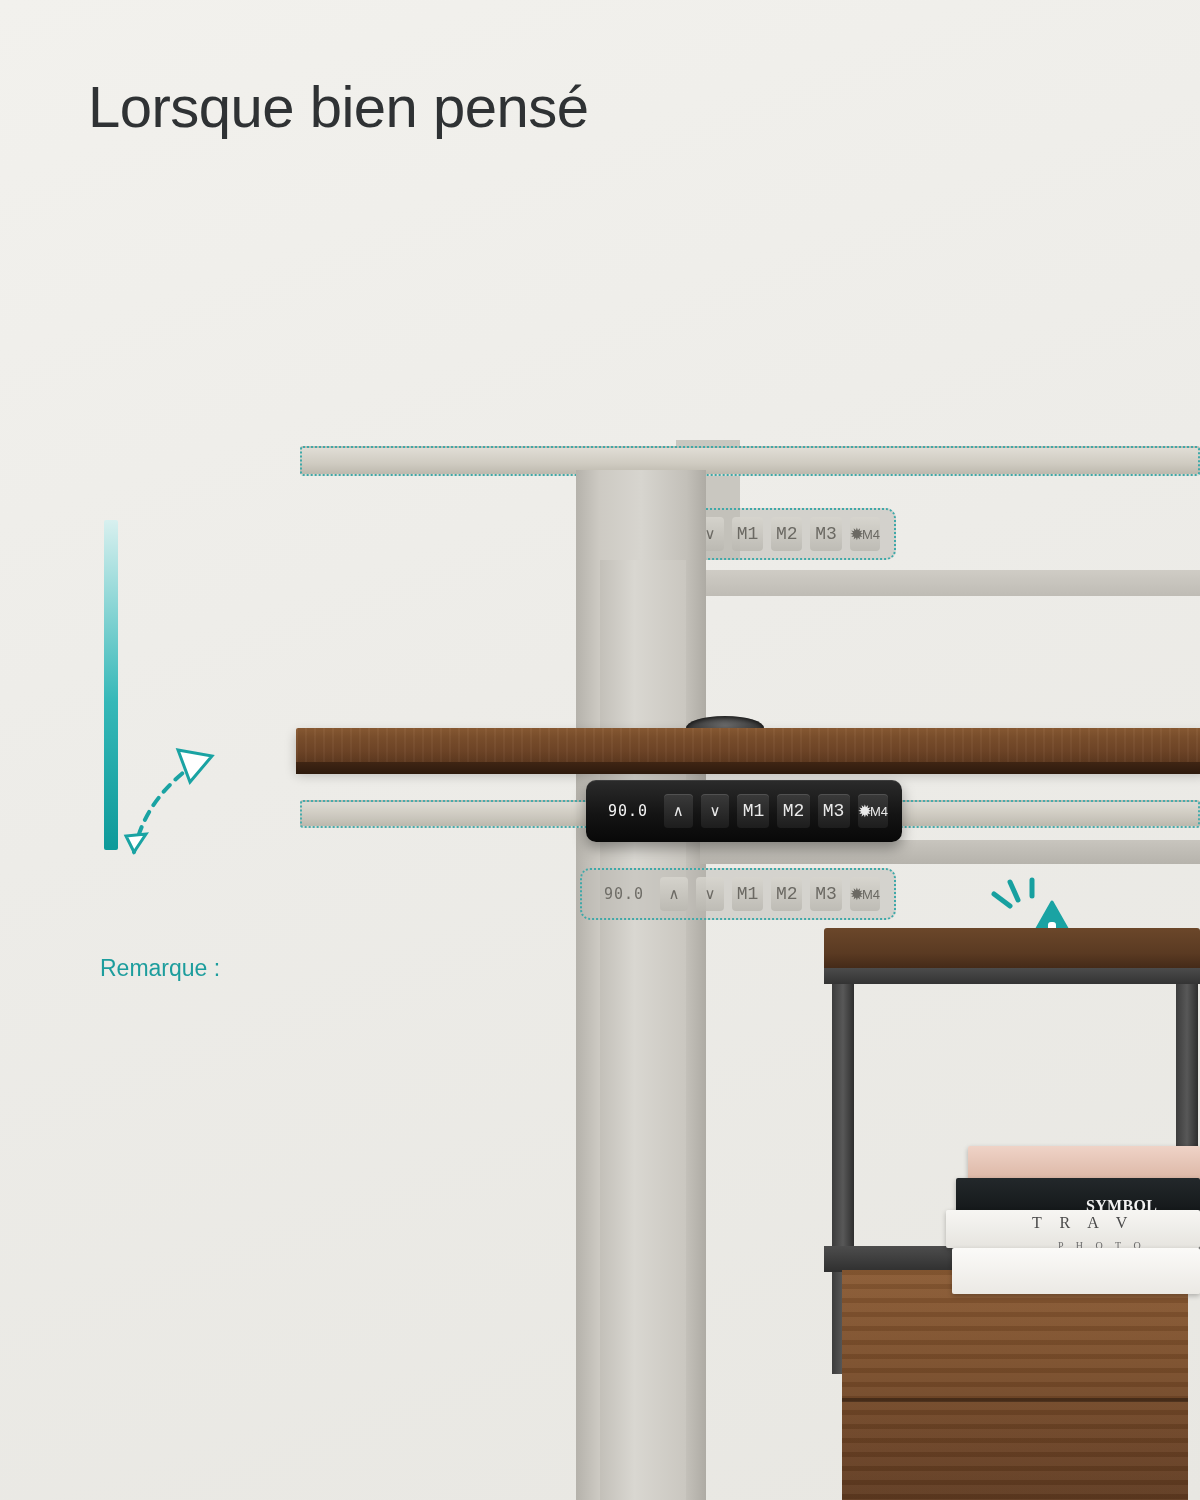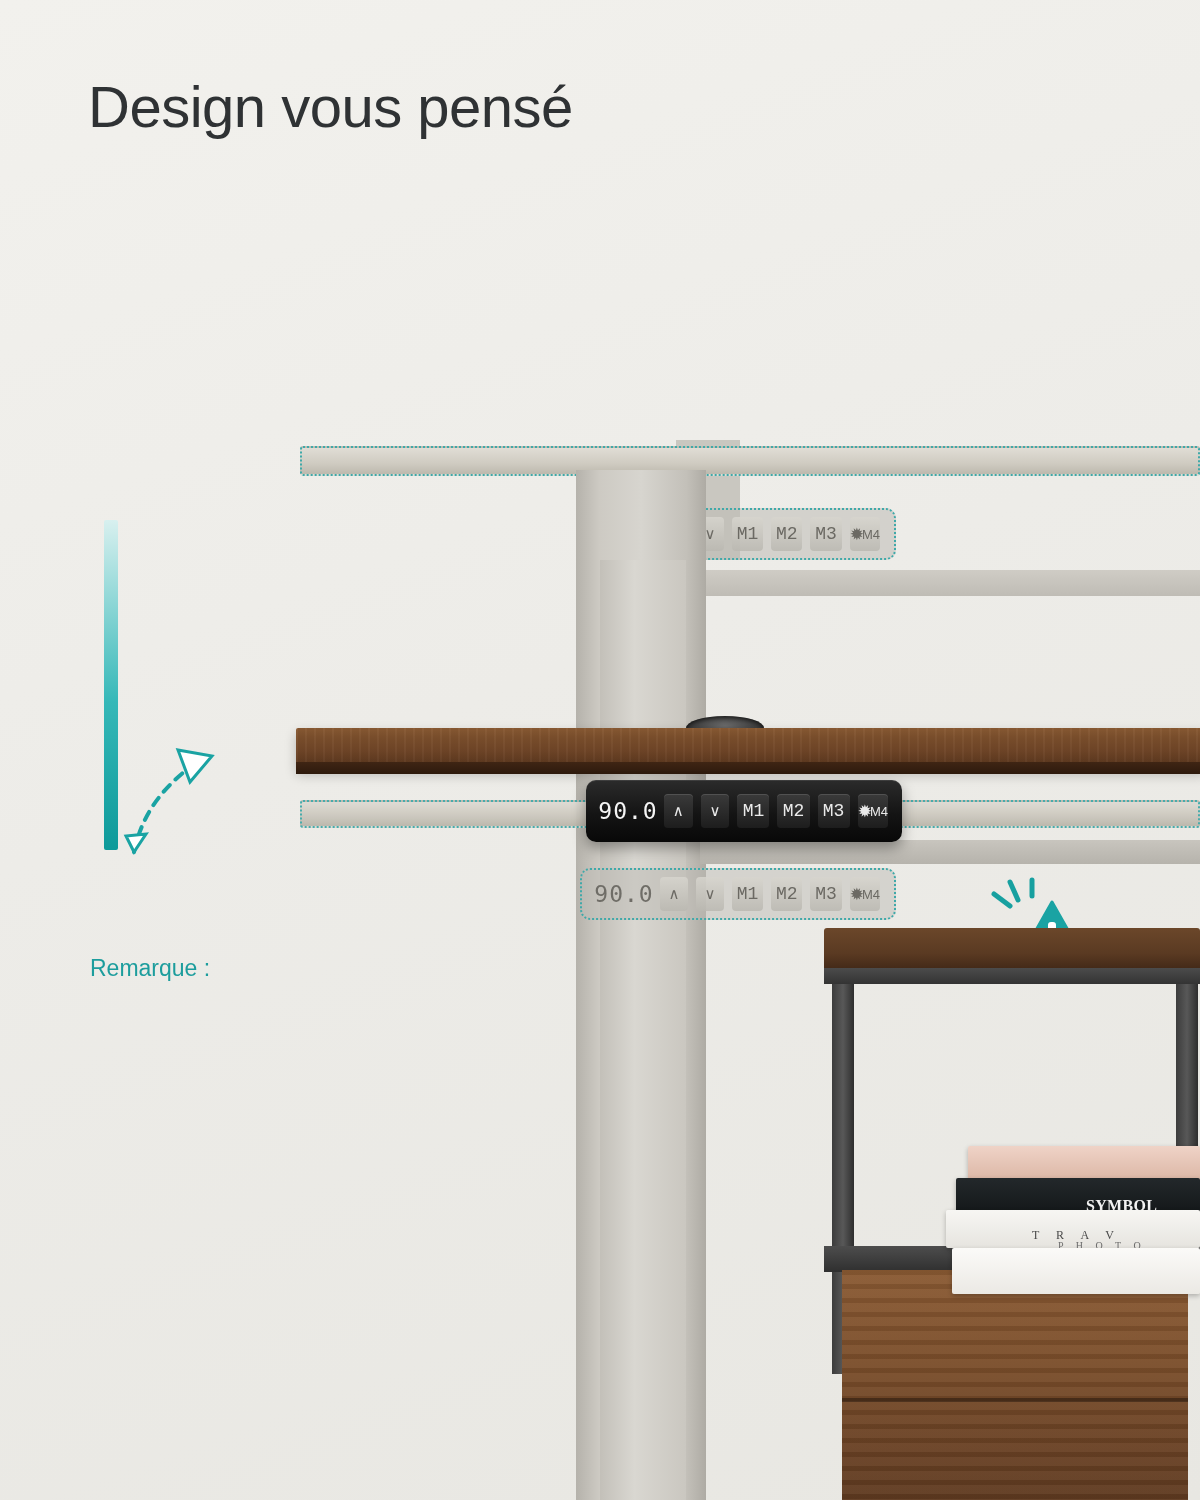--- a/index.html
+++ b/index.html
@@ -24,21 +24,21 @@
     font-weight: 400;
   }
   .subhead {
     position: absolute; left: 90px; top: 168px;
     font-size: 31px; line-height: 1.42;
     color: #3b3e40; font-weight: 300;
     width: 620px;
   }
 
   .note-title {
-    position: absolute; left: 90px; top: 955px;
+    position: absolute; left: 100px; top: 955px;
     font-size: 23px; color: #1c9d9d; font-weight: 400;
   }
   .note-body {
     position: absolute; left: 90px; top: 988px;
     font-size: 23px; line-height: 1.45;
     color: #3b3e40; font-weight: 300;
     width: 560px;
   }
 
   
@@ -132,21 +132,21 @@
   .panel.ghost-b {
     left: 580px; top: 868px; width: 316px; height: 52px;
     background: rgba(190,188,181,.5);
     border: 2px dotted #3fa9a9;
   }
 
   .display {
     display: flex; align-items: center; justify-content: center;
     min-width: 56px; height: 30px;
     font-family: "DejaVu Sans Mono", monospace;
-    font-size: 23px; letter-spacing: 1px;
+    font-size: 15px; letter-spacing: 1px;
   }
   .panel.real .display { color: #f4f4f4; }
   .panel.ghost-a .display, .panel.ghost-b .display { color: #6f6d67; }
 
   .btn {
     display: flex; align-items: center; justify-content: center;
     width: 34px; height: 34px;
     border-radius: 4px;
     font-size: 15px;
   }
@@ -218,39 +218,39 @@
     background: linear-gradient(180deg, #fbfaf8 0%, #ebe9e4 100%); }
 
   .book-title {
     position: absolute; left: 130px; top: 4px;
     font-size: 16px; font-weight: 700; color: #f2f2f2;
     line-height: 1.05; letter-spacing: .3px;
     font-family: "Liberation Serif", serif;
     margin-top: 16px;
   }
   .book-title2 {
-    position: absolute; left: 86px; top: 18px;
-    font-size: 12px; letter-spacing: 7px; color: #4a4a4a;
+    position: absolute; left: 86px; top: 4px;
+    font-size: 16px; letter-spacing: 7px; color: #4a4a4a;
     font-family: "Liberation Serif", serif;
   }
   .book-sub2 {
     position: absolute; left: 112px; top: 30px;
     font-size: 10px; letter-spacing: 5px; color: #6d6d6d;
     font-family: "Liberation Serif", serif;
   }
 
   
   .warn { position: absolute; left: 980px; top: 876px; width: 120px; height: 96px; }
 </style>
 </head>
 <body>
 
 <div id="stage">
 
-  <h1 class="headline">Design vous pensé</h1>
+  <h1 class="headline">Lorsque bien pensé</h1>
 
   <div class="ghost-leg-top"></div>
   <div class="ghost-top"></div>
 
   <div class="panel ghost-a">
     <span class="display">90.0</span>
     <span class="btn">∧</span>
     <span class="btn">∨</span>
     <span class="btn wide">M1</span>
     <span class="btn wide">M2</span>

